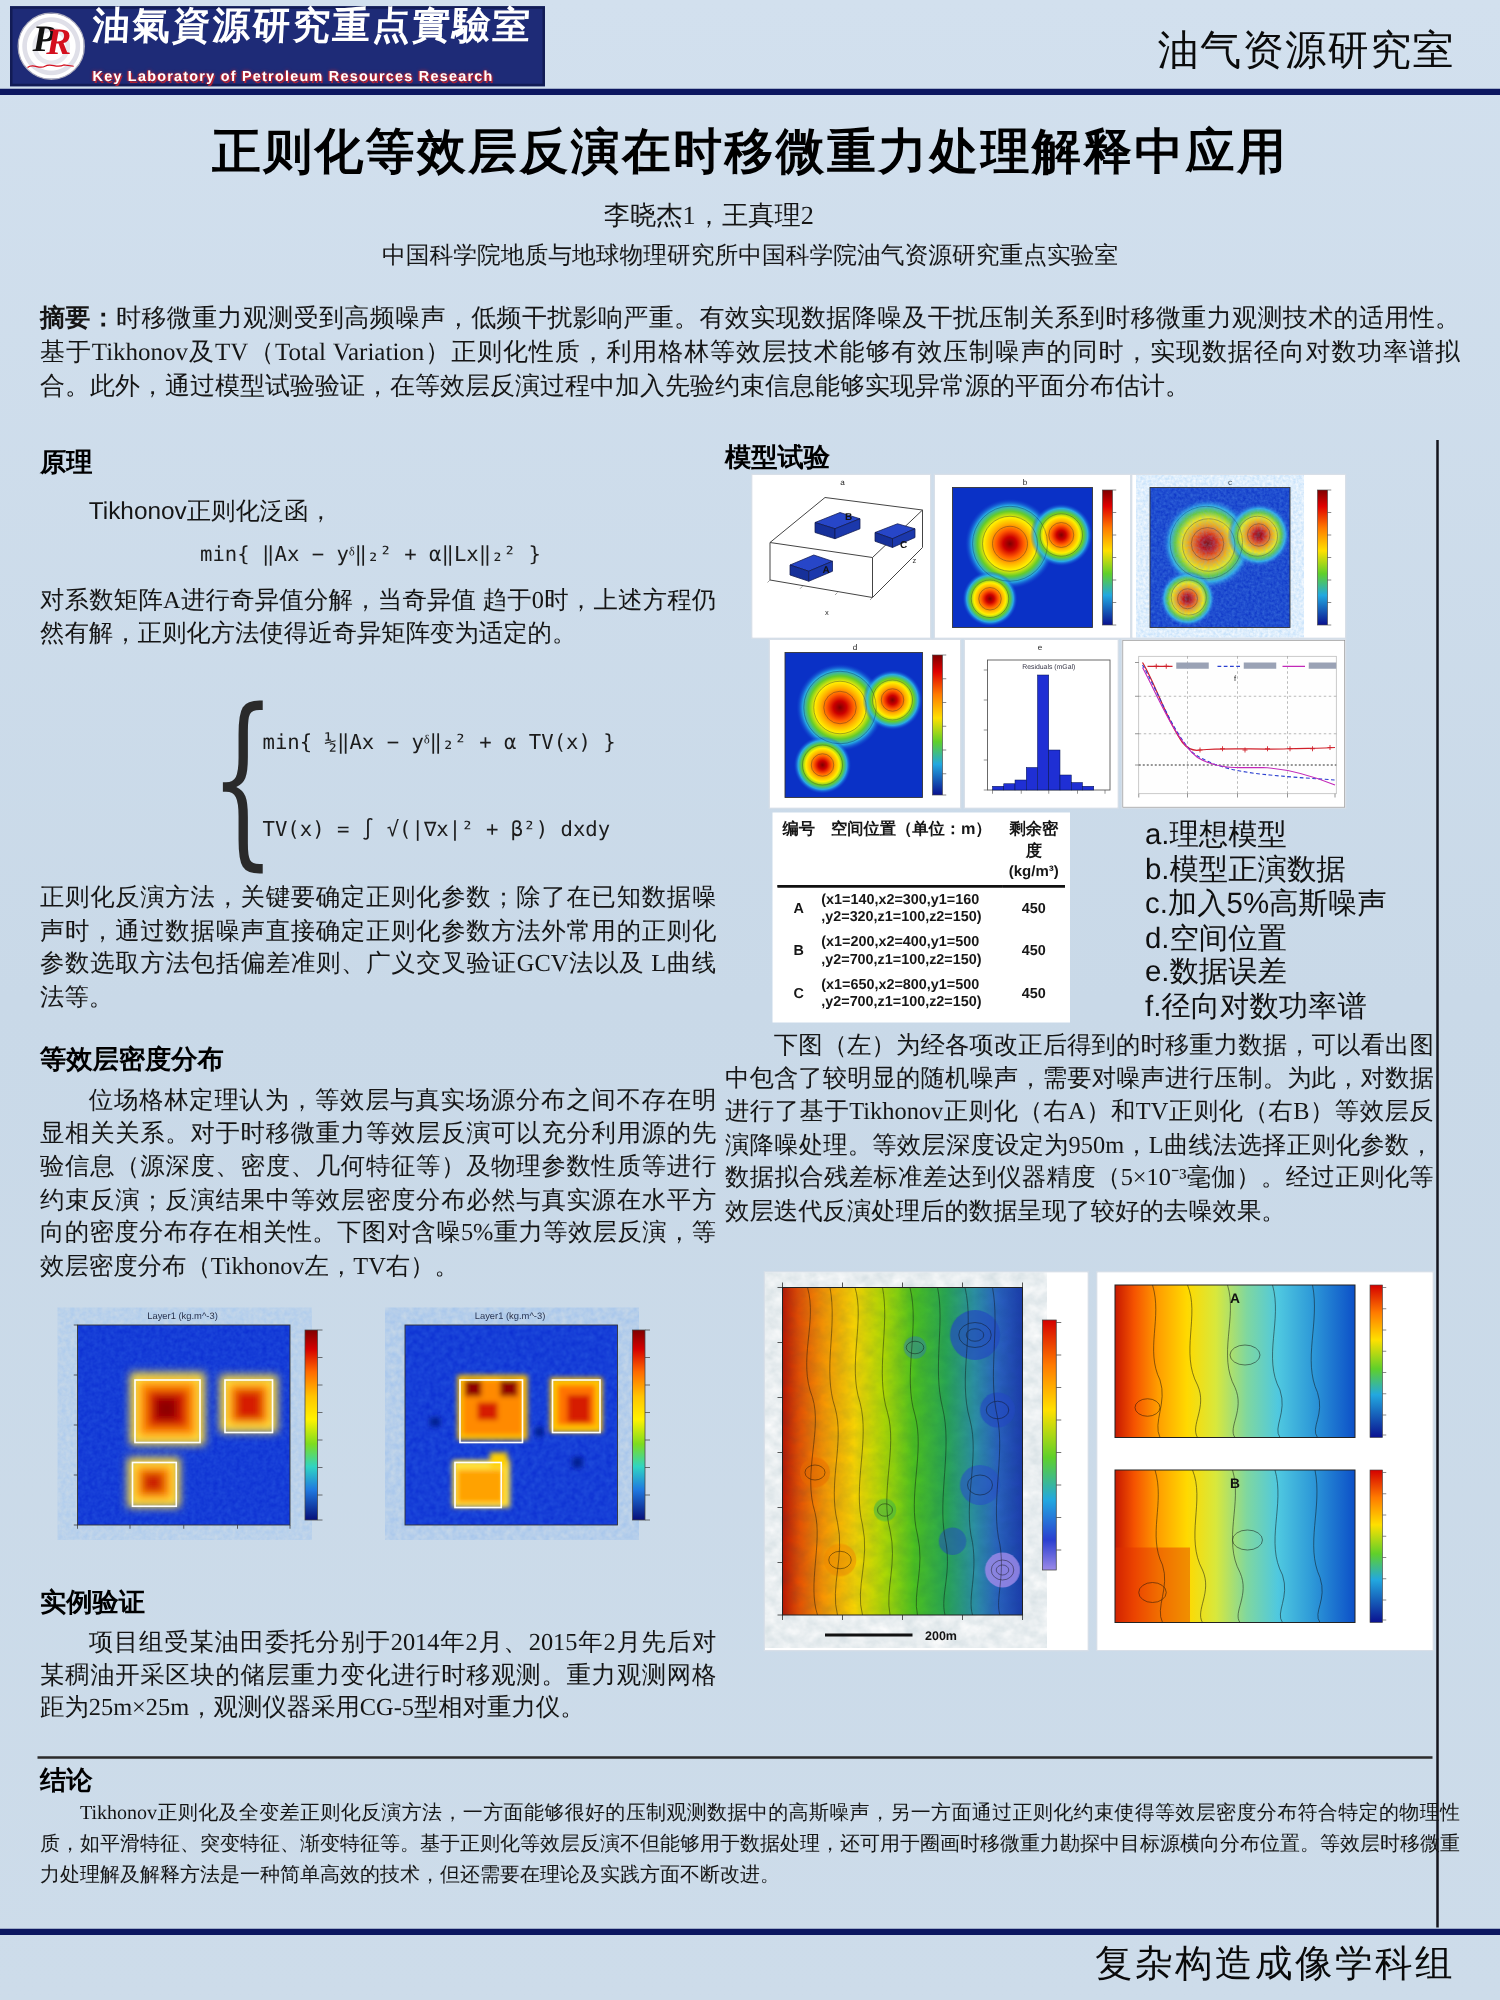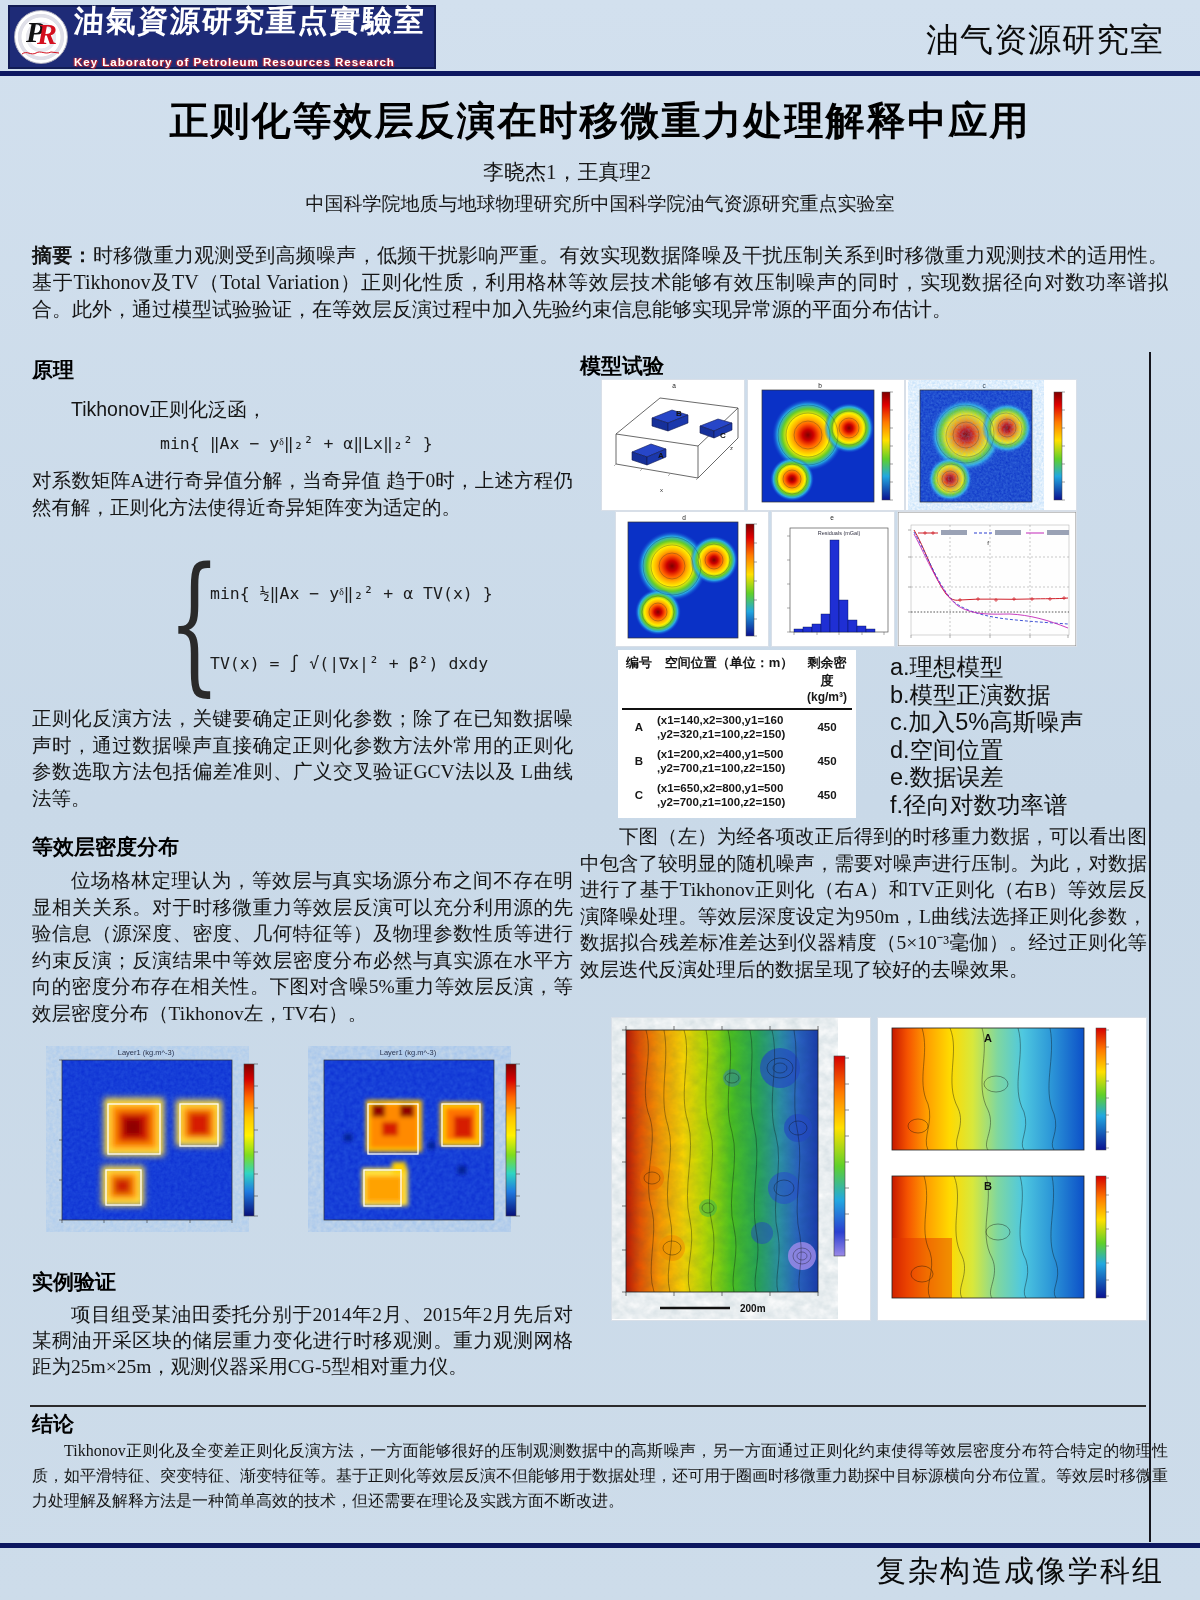--- a/index.html
+++ b/index.html
@@ -517,21 +517,21 @@
         <tr>
           <td class="cid">C</td>
           <td><span>(x1=650,x2=800,y1=500</span><br>
               <span>,y2=700,z1=100,z2=150)</span></td>
           <td class="cden">450</td>
         </tr>
       </tbody>
     </table>
   </div>
 
-  <div class="abs legend-list" style="left:890px;top:654px;">
+  <div class="abs legend-list" style="left:916px;top:654px;">
     <div>a.理想模型</div>
     <div>b.模型正演数据</div>
     <div>c.加入5%高斯噪声</div>
     <div>d.空间位置</div>
     <div>e.数据误差</div>
     <div>f.径向对数功率谱</div>
   </div>
 
   <div class="abs para" style="left:580px;top:824px;width:567px;text-indent:2em;">下图（左）为经各项改正后得到的时移重力数据，可以看出图中包含了较明显的随机噪声，需要对噪声进行压制。为此，对数据进行了基于Tikhonov正则化（右A）和TV正则化（右B）等效层反演降噪处理。等效层深度设定为950m，L曲线法选择正则化参数，数据拟合残差标准差达到仪器精度（5×10⁻³毫伽）。经过正则化等效层迭代反演处理后的数据呈现了较好的去噪效果。</div>
 

